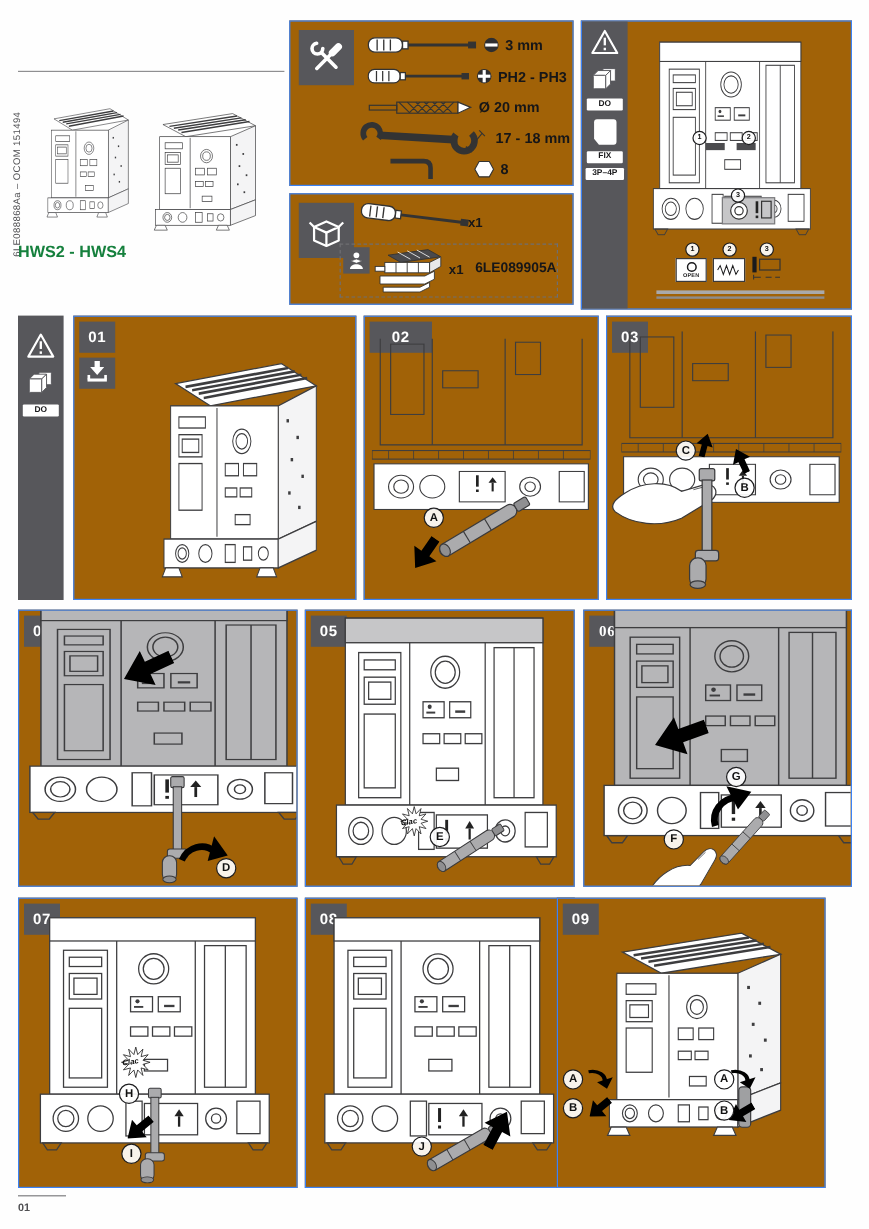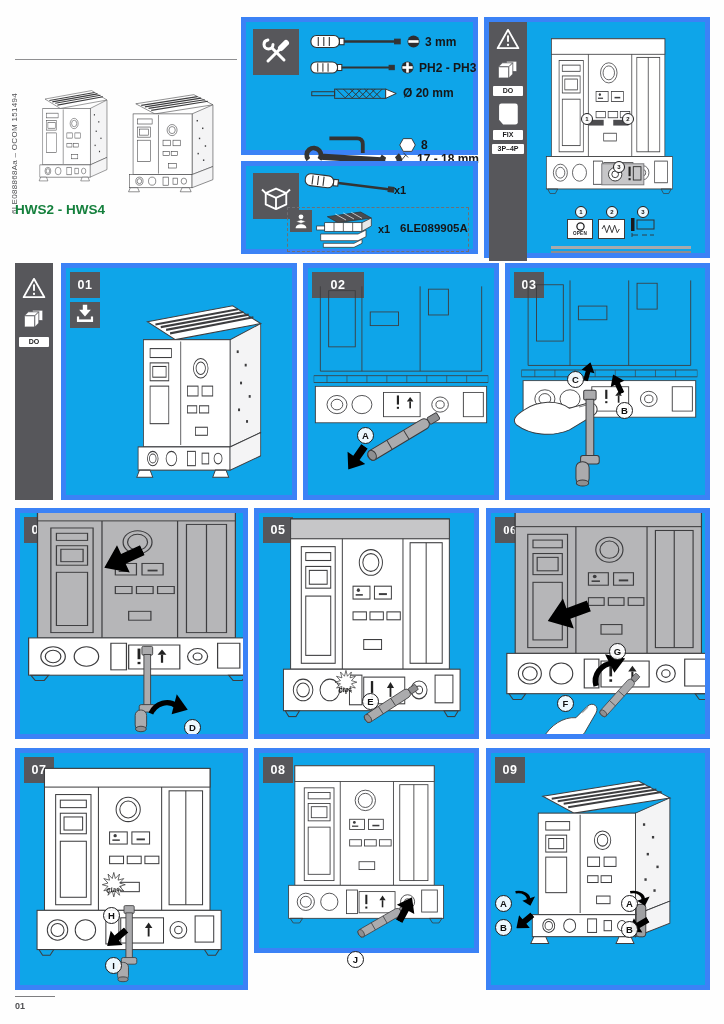--- a/index.html
+++ b/index.html
@@ -1,18 +1,18 @@
 <!DOCTYPE html>
 <html><head>
 <meta charset="utf-8">
 <style>
   html,body{margin:0;padding:0;background:#ffffff;}
   .page{position:relative;width:724px;height:1024px;background:#fefefe;overflow:hidden;
         font-family:"Liberation Sans",sans-serif;color:#1b1b1d;}
-  .panel{position:absolute;border:5px solid #3b82f6;background:#0ea5e9;box-sizing:border-box;}
+  .panel{position:absolute;border:1px solid #3b82f6;background:#a16207;box-sizing:border-box;}
   .darkbox{position:absolute;background:#57575b;display:flex;align-items:center;justify-content:center;box-sizing:border-box;}
   .step-badge{color:#fff;font-weight:700;font-size:12.5px;letter-spacing:.5px;}
   .co{position:absolute;width:15px;height:15px;border:1.3px solid #1d1d1f;border-radius:50%;
       background:rgba(255,255,255,.92);font-size:9.5px;font-weight:700;display:flex;align-items:center;
       justify-content:center;color:#111;line-height:1;}
   .co.sm{width:10px;height:10px;font-size:6px;border-width:1px;}
   .sbadge{position:absolute;background:#fff;color:#1b1b1d;font-size:7px;font-weight:700;text-align:center;
       line-height:10px;border-radius:1px;}
   .fill{position:absolute;left:0;top:0;width:100%;height:100%;}
   .trow{position:absolute;display:flex;align-items:center;gap:5px;}
@@ -349,21 +349,21 @@
           <use href="#sym-phil"></use>
         </svg>
       <span class="tl">PH2 - PH3</span>
     </div>
     <div class="trow" style="left:64px;top:64px;">
       <svg width="88" height="13" viewBox="0 0 100 14">
           <use href="#sym-drill"></use>
         </svg>
       <span class="tl">Ø 20 mm</span>
     </div>
-    <div class="trow" style="left:56px;top:82px;margin-top:40px;">
+    <div class="trow" style="left:56px;top:82px;">
       <svg width="110" height="30" viewBox="0 0 140 36">
           <use href="#sym-wrench"></use>
         </svg>
       <span class="tl">17 - 18 mm</span>
     </div>
     <div class="trow" style="left:64px;top:112px;">
       <svg width="76" height="21" viewBox="0 0 90 44">
           <use href="#sym-hexkey"></use>
         </svg>
       <svg width="17" height="16" viewBox="0 0 24 22" style="margin-left:8px;">
@@ -537,31 +537,31 @@
       <use href="#sym-front" x="12" y="12" width="204" height="200"></use>
       <use href="#sym-clac" x="78" y="124" width="40" height="28"></use>
       <use href="#sym-crank" x="96" y="158" width="36" height="82"></use>
       <use href="#sym-arrow" x="88" y="182" width="26" height="22" transform="rotate(140 101 193)"></use>
     </svg>
     <span class="sfx" style="left:86px;top:133px;">Clac</span>
     <span class="co" style="left:83px;top:154px;">H</span>
     <span class="co" style="left:85px;top:204px;">I</span>
   </div>
 
-  <div class="panel" style="left:254px;top:748px;width:225px;height:205px;">
+  <div class="panel" style="left:254px;top:748px;width:225px;height:242px;">
     <div class="darkbox step-badge" style="left:4px;top:4px;width:30px;height:26px;">08</div>
     <svg class="fill" viewBox="0 0 225 242">
       <use href="#sym-front" x="10" y="12" width="204" height="200"></use>
       <use href="#sym-rod" x="96" y="196" width="78" height="22" transform="rotate(-30 135 207)"></use>
       <use href="#sym-arrow" x="144" y="180" width="34" height="28" transform="rotate(-62 161 194)"></use>
     </svg>
     <span class="co" style="left:88px;top:198px;">J</span>
   </div>
 
-  <div class="panel" style="left:486px;top:748px;width:224px;height:242px;">
+  <div class="panel" style="left:464px;top:748px;width:224px;height:242px;">
     <div class="darkbox step-badge" style="left:4px;top:4px;width:30px;height:26px;">09</div>
     <svg class="fill" viewBox="0 0 224 242">
       <use href="#sym-iso" x="26" y="20" width="180" height="186"></use>
       <rect x="152" y="158" width="10" height="34" rx="3" fill="#9fa0a2" stroke="#3a3a3c"></rect>
       <use href="#sym-curve" x="26" y="140" width="20" height="22" transform="rotate(80 36 151)"></use>
       <use href="#sym-arrow" x="24" y="166" width="22" height="20" transform="rotate(140 35 176)"></use>
       <use href="#sym-curve" x="146" y="140" width="20" height="22" transform="rotate(80 156 151)"></use>
       <use href="#sym-arrow" x="142" y="170" width="24" height="20" transform="rotate(150 154 180)"></use>
     </svg>
     <span class="co" style="left:4px;top:142px;">A</span>

